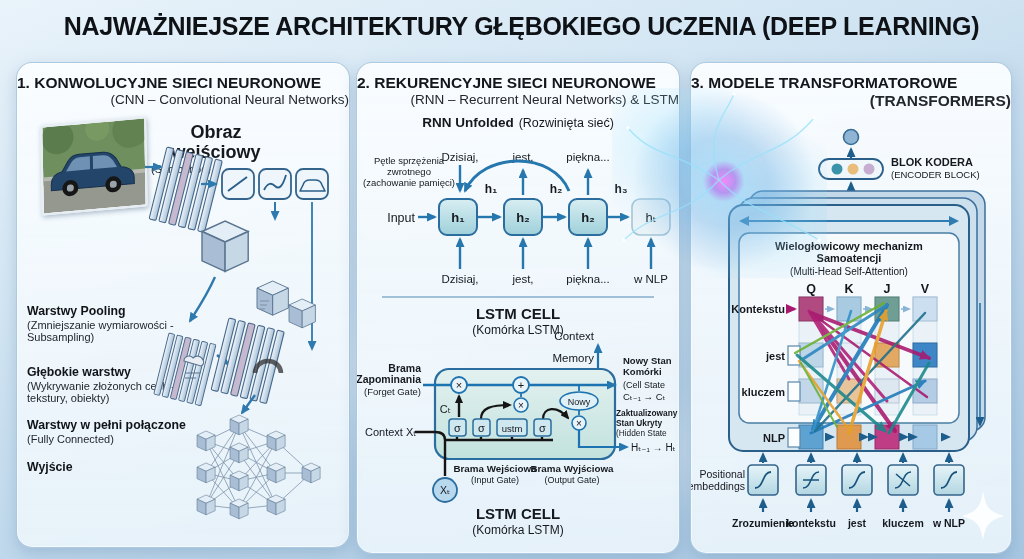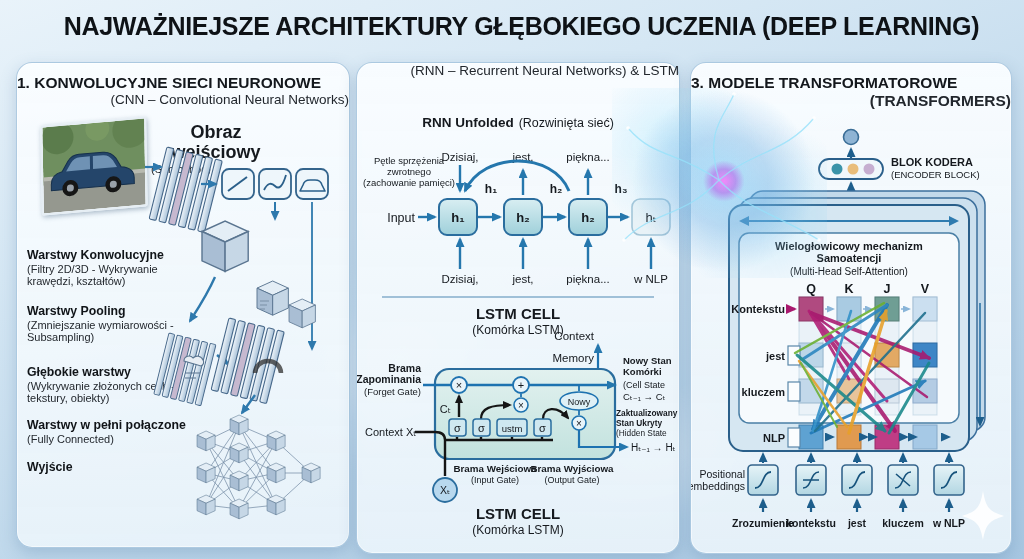--- a/index.html
+++ b/index.html
@@ -70,24 +70,20 @@
             <circle cx="70" cy="63" r="3.5" fill="#9aa2aa"></circle>
         </g>
       </svg>
     </div>
 
     <div class="input-label">
       <b>Obraz wejściowy</b>
       <span>(Samochód)</span>
     </div>
 
-    <div class="cnn-label" style="top:186px">
-      <b>Warstwy Konwolucyjne</b>
-        <span>(Filtry 2D/3D - Wykrywanie krawędzi, kształtów)</span>
-      </div>
     <div class="cnn-label" style="top:242px">
       <b>Warstwy Pooling</b>
         <span>(Zmniejszanie wymiarowości - Subsampling)</span>
       </div>
     <div class="cnn-label" style="top:303px">
       <b>Głębokie warstwy</b>
         <span>(Wykrywanie złożonych cech - tekstury, obiekty)</span>
       </div>
     <div class="cnn-label" style="top:356px;width:180px">
       <b>Warstwy w pełni połączone</b>
@@ -175,20 +171,21 @@
         <use href="#a-cube" transform="translate(213,436) scale(.55)"></use>
         <use href="#a-cube" transform="translate(250,368) scale(.55)"></use>
         <use href="#a-cube" transform="translate(250,400) scale(.55)"></use>
         <use href="#a-cube" transform="translate(250,432) scale(.55)"></use>
         <use href="#a-cube" transform="translate(285,400) scale(.55)"></use>
       </g>
     </svg>
   </div>
 
   <div class="panel" id="panel2">
+    <div class="p-title">2. REKURENCYJNE SIECI NEURONOWE</div>
     <div class="p-sub">(RNN – Recurrent Neural Networks) &amp; LSTM</div>
 
     <svg class="diagram-svg" width="322" height="490" viewBox="0 0 322 490">
       <defs>
         <linearGradient id="b-gcell" x1="0" y1="0" x2="0" y2="1">
           <stop offset="0" stop-color="#d8eef2"></stop>
             <stop offset="1" stop-color="#9fd0da"></stop>
         </linearGradient>
         <linearGradient id="b-gbig" x1="0" y1="0" x2="0" y2="1">
           <stop offset="0" stop-color="#e2f1ef"></stop>

